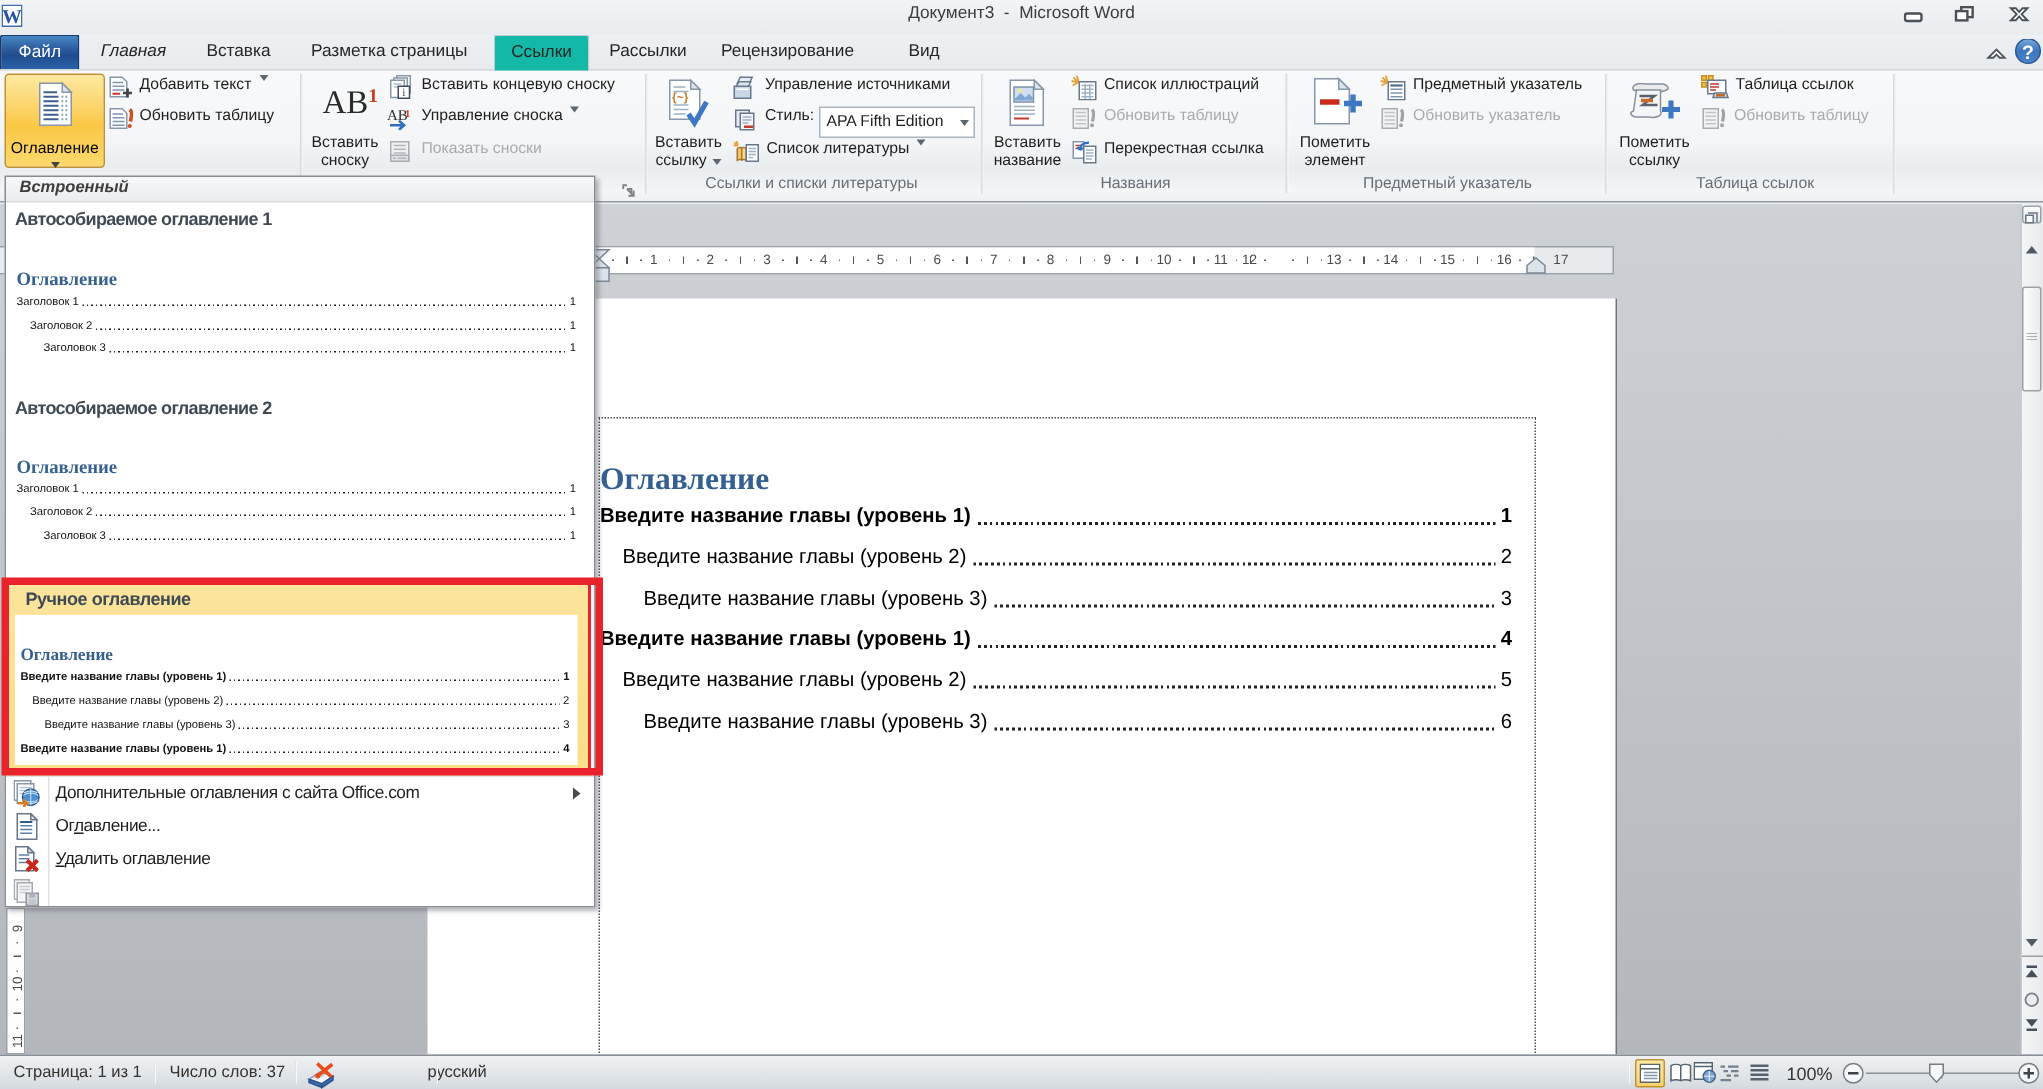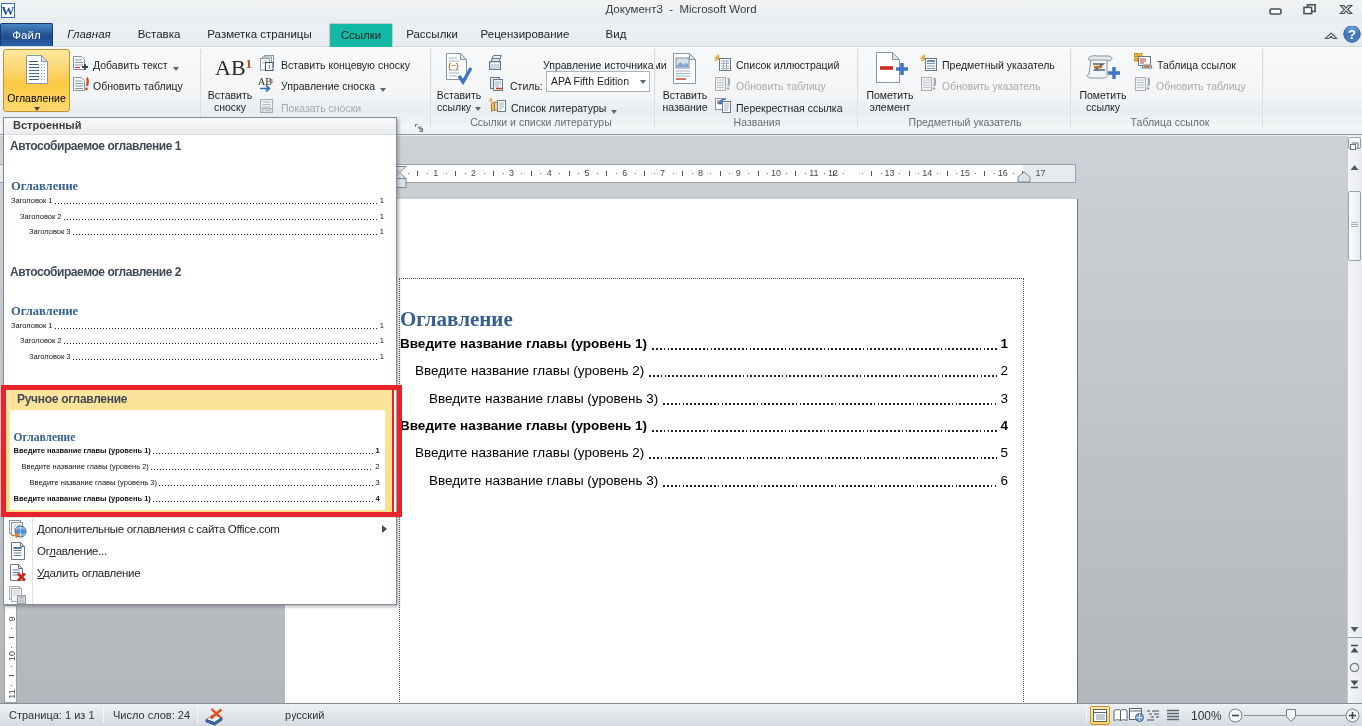--- a/index.html
+++ b/index.html
@@ -18,21 +18,21 @@
   #tab-file { left:0px; width:53px; border-radius:0 3px 0 0; color:#fff; background:linear-gradient(#4687c4,#2d5c9e 40%,#1f4c8e 60%,#2c62a9); border:1px solid #163a6f; border-bottom:none; border-radius:2px 2px 0 0; }
   #tab-active { background:#14b8a6; border:1px solid #c3c9cf; border-bottom:none; border-radius:2px 2px 0 0; z-index:3; height:24px; }
 
   
   #ribbon { left:0; top:46px; width:1362px; height:89px;
     background:linear-gradient(#f8f9fa 0%,#f3f5f7 55%,#e9edf0 75%,#f3f5f6 92%,#eef1f3 100%);
     border-top:1px solid #d2d7db; border-bottom:1px solid #9198a0; }
   .gsep { position:absolute; top:49px; height:80px; width:2px;
     background:linear-gradient(90deg,#d0d5da,#fafbfc); }
   .glabel { position:absolute; top:116px; height:14px; font-size:10.5px; color:#666e76; text-align:center; white-space:nowrap; }
-  .small-item { position:absolute; height:21px; font-size:10.5px; color:#1e1e1e; white-space:nowrap; display:flex; align-items:flex-end; }
+  .small-item { position:absolute; height:21px; font-size:10.5px; color:#1e1e1e; white-space:nowrap; display:flex; align-items:flex-start; }
   .small-item svg { margin-right:4px; flex:none; }
   .gray { color:#a8aaad !important; }
   .caret { display:inline-block; margin-left:5px; width:0; height:0; border-left:3px solid transparent; border-right:3px solid transparent; border-top:4px solid #5c6670; }
   .bigbtn { position:absolute; top:49px; text-align:center; font-size:10.5px; color:#1e1e1e; line-height:11.5px; }
   .bigbtn .lbl { position:absolute; left:0; right:0; top:41px; }
 
   
   #docarea { left:0; top:136px; width:1362px; height:567px; background:linear-gradient(#ced1d5,#b3b7bc); overflow:hidden; }
   #page { position:absolute; left:285px; top:63px; width:793px; height:504px; background:#fff; border-right:1px solid #6e747c; }
   #hruler { position:absolute; left:0; top:28px; width:1076px; height:19px; background:#e8ebee; border-top:1px solid #9aa0a7; border-bottom:1px solid #9aa0a7; border-right:1px solid #9aa0a7; }
@@ -51,21 +51,21 @@
   #vscroll { position:absolute; left:1347px; top:0; width:15px; height:567px; background:linear-gradient(90deg,#f4f5f6,#e8eaed); border-left:1px solid #c7ccd1; }
   .sbtn { position:absolute; width:13px; text-align:center; color:#4f5a64; }
   #sthumb { position:absolute; left:1348px; top:55px; width:13px; height:70px; background:linear-gradient(90deg,#fdfdfd,#e9ebee); border:1px solid #9ba1a8; border-radius:2px; }
 
   
   #statusbar { left:0; top:703px; width:1362px; height:23px; background:linear-gradient(#eff1f3,#dde2e6 70%,#d3d9de); border-top:1px solid #888e95; font-size:11px; color:#333; }
   .ssep { position:absolute; top:3px; height:16px; width:1px; background:#b0b6bc; border-right:1px solid #f5f7f8; }
 
   
   #menu { left:3px; top:117px; width:394px; height:488px; background:#fff; border:1px solid #868b91; box-shadow:2px 2px 3px rgba(90,96,104,.45); z-index:20; }
-  #menuheader { position:absolute; left:0; top:0; width:392px; height:17px; background:linear-gradient(#f7f8f9,#eaecee); border-bottom:1px solid #dadde0; font-size:11px; font-weight:bold; color:#3e3e3e; padding:1px 0 0 9px; }
+  #menuheader { position:absolute; left:0; top:0; width:392px; height:17px; background:linear-gradient(#f7f8f9,#eaecee); border-bottom:1px solid #dadde0; font-size:11px; font-weight:bold; color:#3e3e3e; padding:1px 0 0 9px;font-style:italic; }
   .gtitle { position:absolute; left:6px; font-size:12px; letter-spacing:-0.45px; font-weight:bold; color:#404a54; white-space:nowrap; }
   .prevhead { position:absolute; font-family:"Liberation Serif", serif; font-weight:bold; font-size:12.5px; color:#36618e; }
   .prow { position:absolute; display:flex; align-items:flex-end; font-size:7.5px; color:#111; height:11px; white-space:nowrap; }
   .prow .pl { flex:1; margin:0 2px 1px 2px; background-image:repeating-linear-gradient(90deg,#222 0 1px,transparent 1px 3px); height:1px; }
   .prow.pb { font-weight:bold; }
   #manualitem { position:absolute; left:2px; top:271px; width:388px; height:129px; background:linear-gradient(#fce49c,#fbdd8a); }
   #manualwhite { position:absolute; left:4px; top:21px; width:375px; height:100px; background:#fff; }
   #mfoot-sep { position:absolute; left:0px; top:399px; width:392px; height:1px; background:#e0e2e4; }
   #mfoot-div { position:absolute; left:28px; top:399px; width:1px; height:87px; background:#e0e2e4; }
   .mitem { position:absolute; left:33px; font-size:11.5px; letter-spacing:-0.3px; color:#1e1e1e; height:22px; line-height:22px; white-space:nowrap; }
@@ -201,21 +201,21 @@
 <div class="bigbtn" style="left:433px;width:52px;height:63px;">
   <svg width="34" height="34" style="margin-top:3px;">
     <path d="M4.5 1.5 h14 l6 6 v20 h-20 z" fill="#fff" stroke="#8796a8"></path>
     <path d="M18.5 1.5 l6 6 h-6 z" fill="#dce4ec" stroke="#8796a8"></path>
     <path d="M7 6 h8 M7 9 h10 M7 18 h10 M7 21 h10 M7 24 h8" stroke="#9db1c7" stroke-width="1"></path>
     <text x="6" y="15.5" font-size="8" fill="#c87d28" font-weight="bold">{~}</text>
     <path d="M17 24 l4 6 l8 -14" stroke="#3c77c3" stroke-width="3.4" fill="none"></path>
   </svg>
   <div class="lbl">Вставить<br>ссылку <span class="caret" style="margin-left:1px;"></span></div>
 </div>
-<div class="small-item" style="left:488px;top:49.5px;gap:33px;">
+<div class="small-item" style="left:488px;top:49.5px;">
   <svg width="18" height="17">
       <g fill="#e8edf3" stroke="#68788c">
         <path d="M3.5 5.5 l2 -4 h8 l-2 4 z"></path>
         <path d="M2.5 8.5 l2 -4 h8 l-2 4 z" fill="#dbe4ee"></path>
         <rect x="1.5" y="7.5" width="11" height="8" fill="#c8d6e6"></rect>
       </g>
       <path d="M3 9.5 h8" stroke="#fff"></path>
     </svg>
   <span>Управление источниками</span>
 </div>
@@ -466,21 +466,21 @@
       </svg></div>
   <div class="sbtn" style="left:1348px;top:541px;"><svg width="13" height="13">
         <path d="M2.5 2.5 l4 5 l4 -5 z" fill="#43505c"></path>
         <path d="M3 9.5 h7" stroke="#43505c" stroke-width="1.6"></path>
       </svg></div>
 </div>
 
 <div class="abs" id="statusbar">
   <span style="position:absolute;left:9px;top:5px;">Страница: 1 из 1</span>
   <div class="ssep" style="left:103px;"></div>
-  <span style="position:absolute;left:113px;top:5px;">Число слов: 24</span>
+  <span style="position:absolute;left:113px;top:5px;">Число слов: 37</span>
   <div class="ssep" style="left:197px;"></div>
   <span style="position:absolute;left:241px;top:5px;padding-left:44px;">русский</span>
   <div class="ssep" style="left:291px;"></div>
   <svg width="22" height="21" style="position:absolute;left:204px;top:2px;">
     <path d="M2 13.5 l7.5 -5 l8.5 3 l-7.5 5 z" fill="#f6f8fa" stroke="#8a93a0"></path>
     <path d="M2 13.5 v2.2 l8.5 3.3 v-2.5 z M10.5 16.5 l7.5 -5 v2.5 l-7.5 5 z" fill="#3a6cb5" stroke="#2b5189"></path>
     <path d="M4.5 12.8 l6 -3.8 M7 13.6 l6 -3.8" stroke="#b9c4d1" stroke-width=".8"></path>
     <path d="M7.5 3 l9.5 9 M17.5 3.5 l-10 8" stroke="#e84b1c" stroke-width="2.4"></path>
     <circle cx="7.8" cy="11.2" r="1.7" fill="#e84b1c"></circle>
   </svg>

